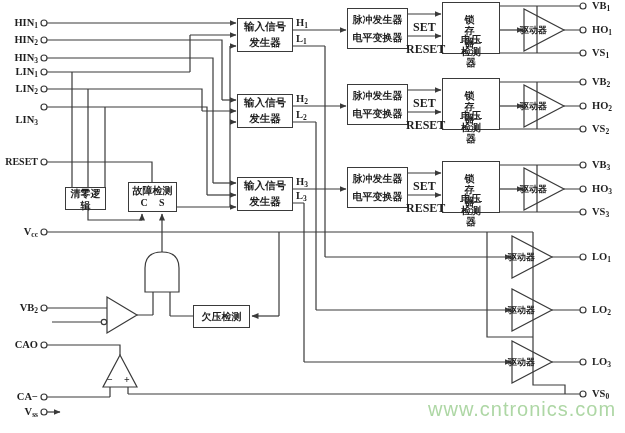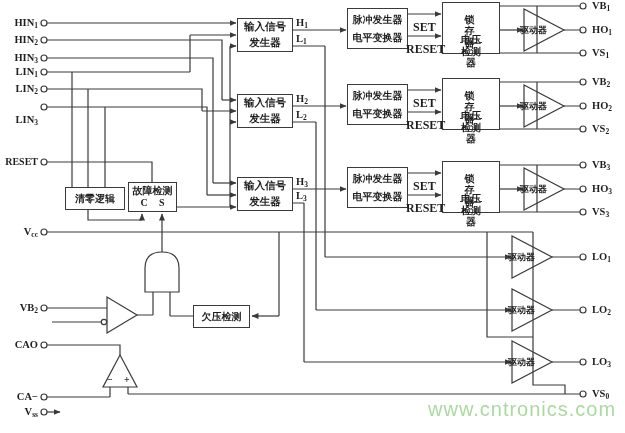--- a/index.html
+++ b/index.html
@@ -188,21 +188,21 @@
   </div>
   <div class="box latchbox" style="left:442px;top:78px">
     <div class="latch-top">锁存器</div>
     <div class="latch-bot">电压检测器</div>
   </div>
   <div class="box latchbox" style="left:442px;top:161px">
     <div class="latch-top">锁存器</div>
     <div class="latch-bot">电压检测器</div>
   </div>
 
-  <div class="box smallbox" style="left:65px;top:187px;width:60px;height:23px">
+  <div class="box smallbox" style="left:65px;top:187px;width:41px;height:23px">
     <div>清零逻辑</div>
   </div>
   <div class="box smallbox" style="left:193px;top:305px;width:57px;height:23px">
     <div>欠压检测</div>
   </div>
   <div class="box faultbox" style="left:128px;top:182px">
     <div>故障检测</div>
     <div class="cs">
       <span>C</span>
       <span>S</span>

